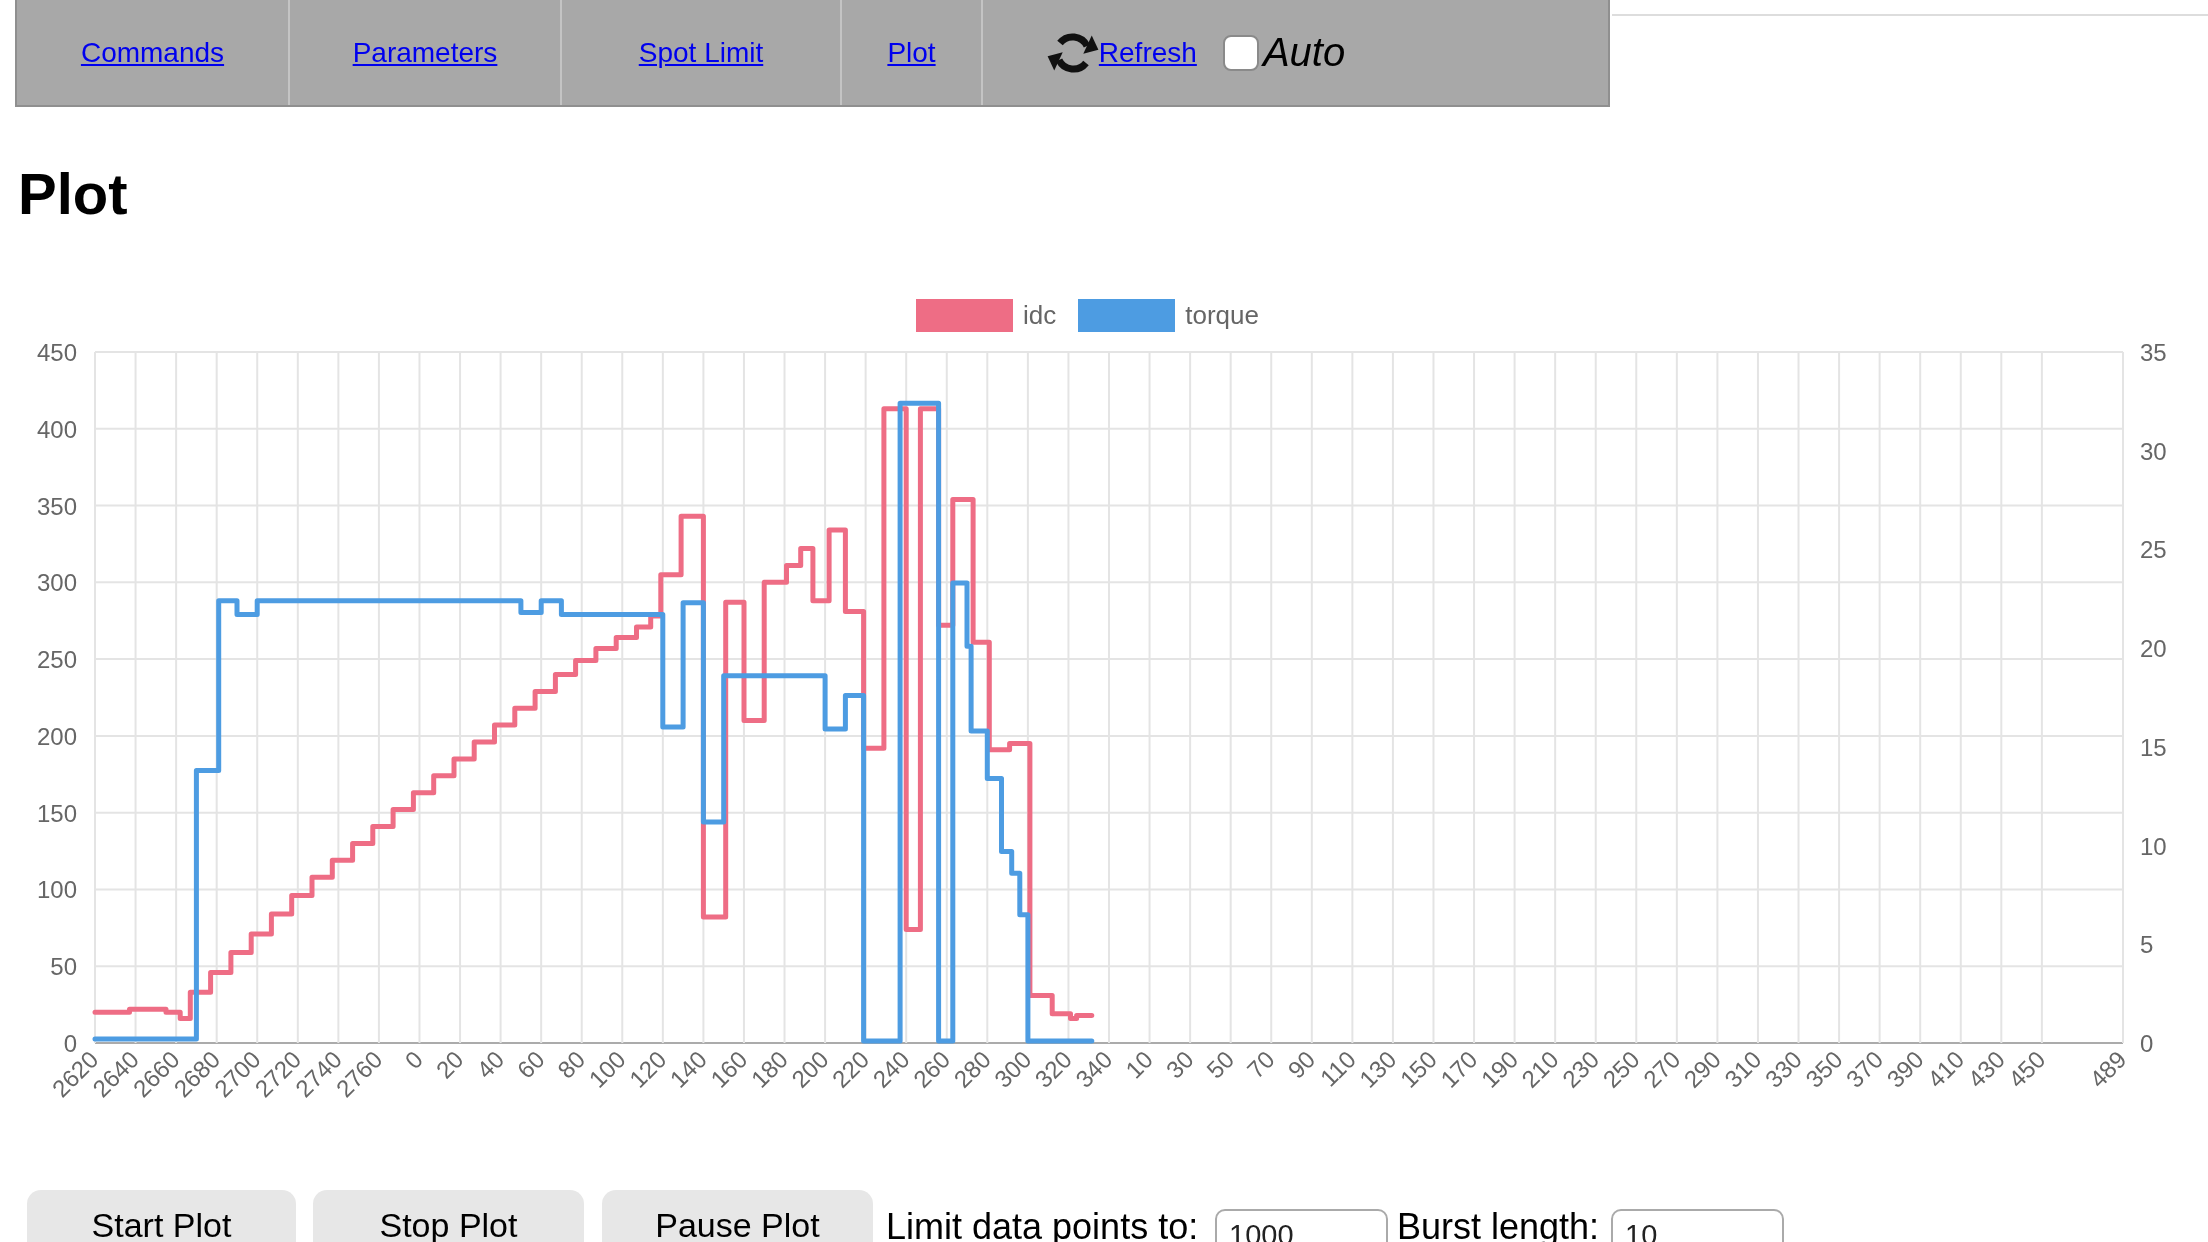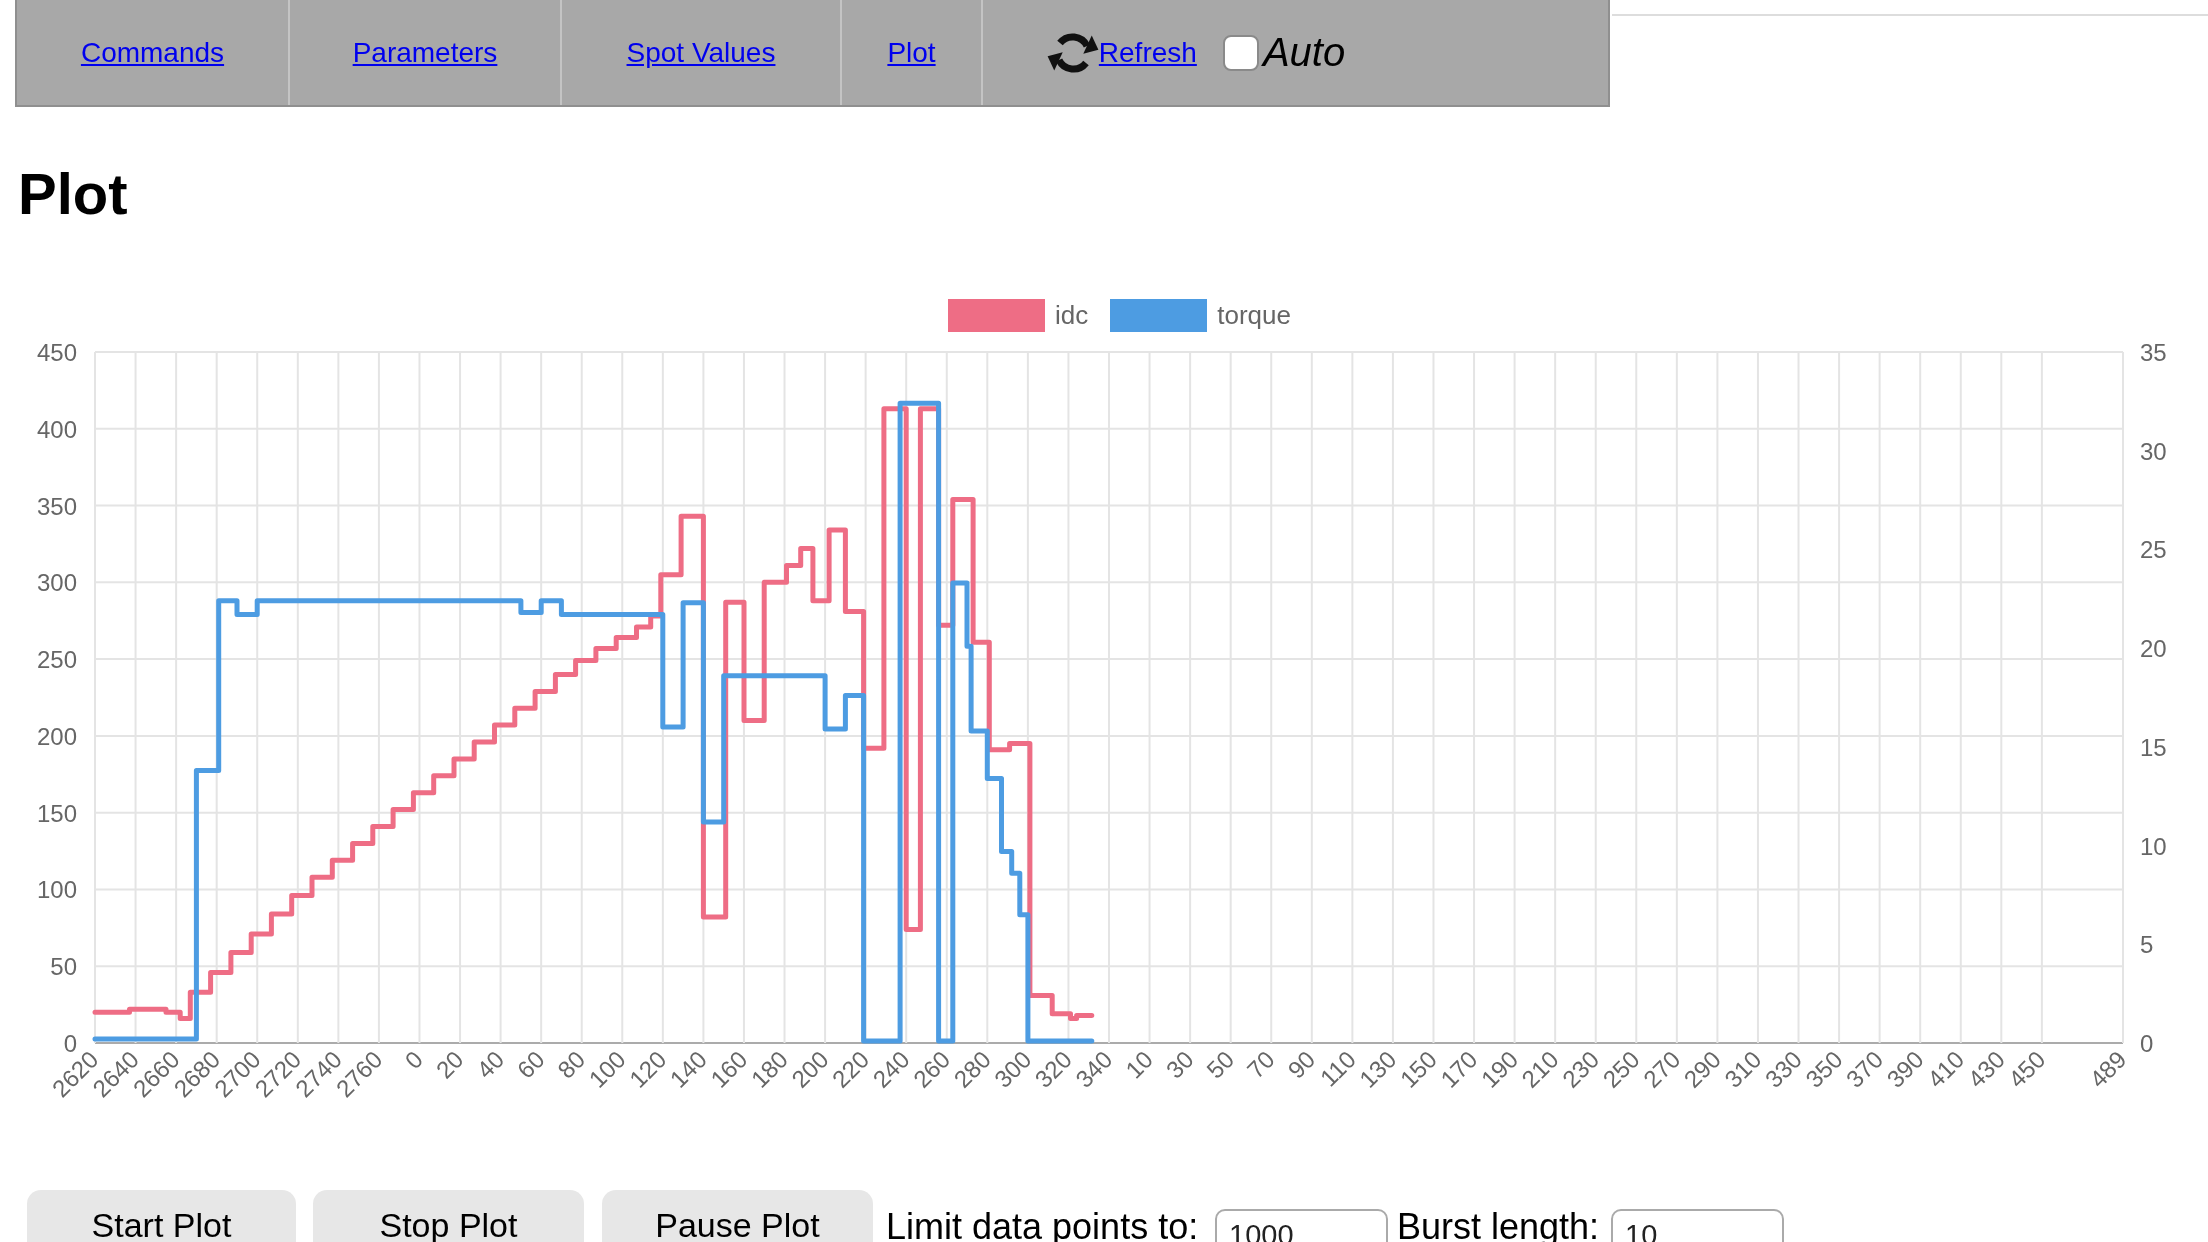--- a/index.html
+++ b/index.html
@@ -17,21 +17,21 @@
   .refresh-icon{width:52px;height:52px;}
   .auto-wrap{display:flex;align-items:center;margin-left:26px;font-style:italic;}
   .checkbox{width:32px;height:32px;background:#fff;border:2px solid #8a8a8a;border-radius:8px;}
   .auto-label{font-size:40px;color:#000;margin-left:4px;}
   .topline{position:absolute;left:1612px;top:14px;width:596px;height:2px;background:#ddd;}
 
   
   h1.page-title{position:absolute;left:18px;top:160px;margin:0;font-size:58px;font-weight:bold;color:#000;}
 
   
-  .legend{position:absolute;left:948px;top:299px;display:flex;align-items:center;gap:22px;}
+  .legend{position:absolute;left:916px;top:299px;display:flex;align-items:center;gap:22px;}
   .legend-item{display:flex;align-items:center;gap:10px;}
   .legend-swatch{width:97px;height:33px;}
   .legend-label{font-size:26px;color:#666;}
 
   
   #chart{position:absolute;left:0;top:0;}
   #chart text{font-family:"Liberation Sans",sans-serif;font-size:24px;fill:#666;}
 
   
   .btn{position:absolute;top:1190px;height:70px;background:#e7e7e7;border:none;border-radius:14px;
@@ -54,21 +54,21 @@
 <div class="screen">
 
   <div class="navbar">
     <div class="nav-cell c1">
       <a>Commands</a>
     </div>
     <div class="nav-cell c3">
       <a>Parameters</a>
     </div>
     <div class="nav-cell c4">
-      <a>Spot Values</a>
+      <a>Spot Limit</a>
     </div>
     <div class="nav-cell c5">
       <a>Plot</a>
     </div>
     <div class="nav-cell c6">
       <svg class="refresh-icon" viewBox="0 0 52 52">
         <g stroke="#111" stroke-width="7" fill="none" stroke-linecap="butt">
           <path d="M 13 16 A 16 16 0 0 1 40 19"></path>
           <path d="M 39 36 A 16 16 0 0 1 12 33"></path>
         </g>

